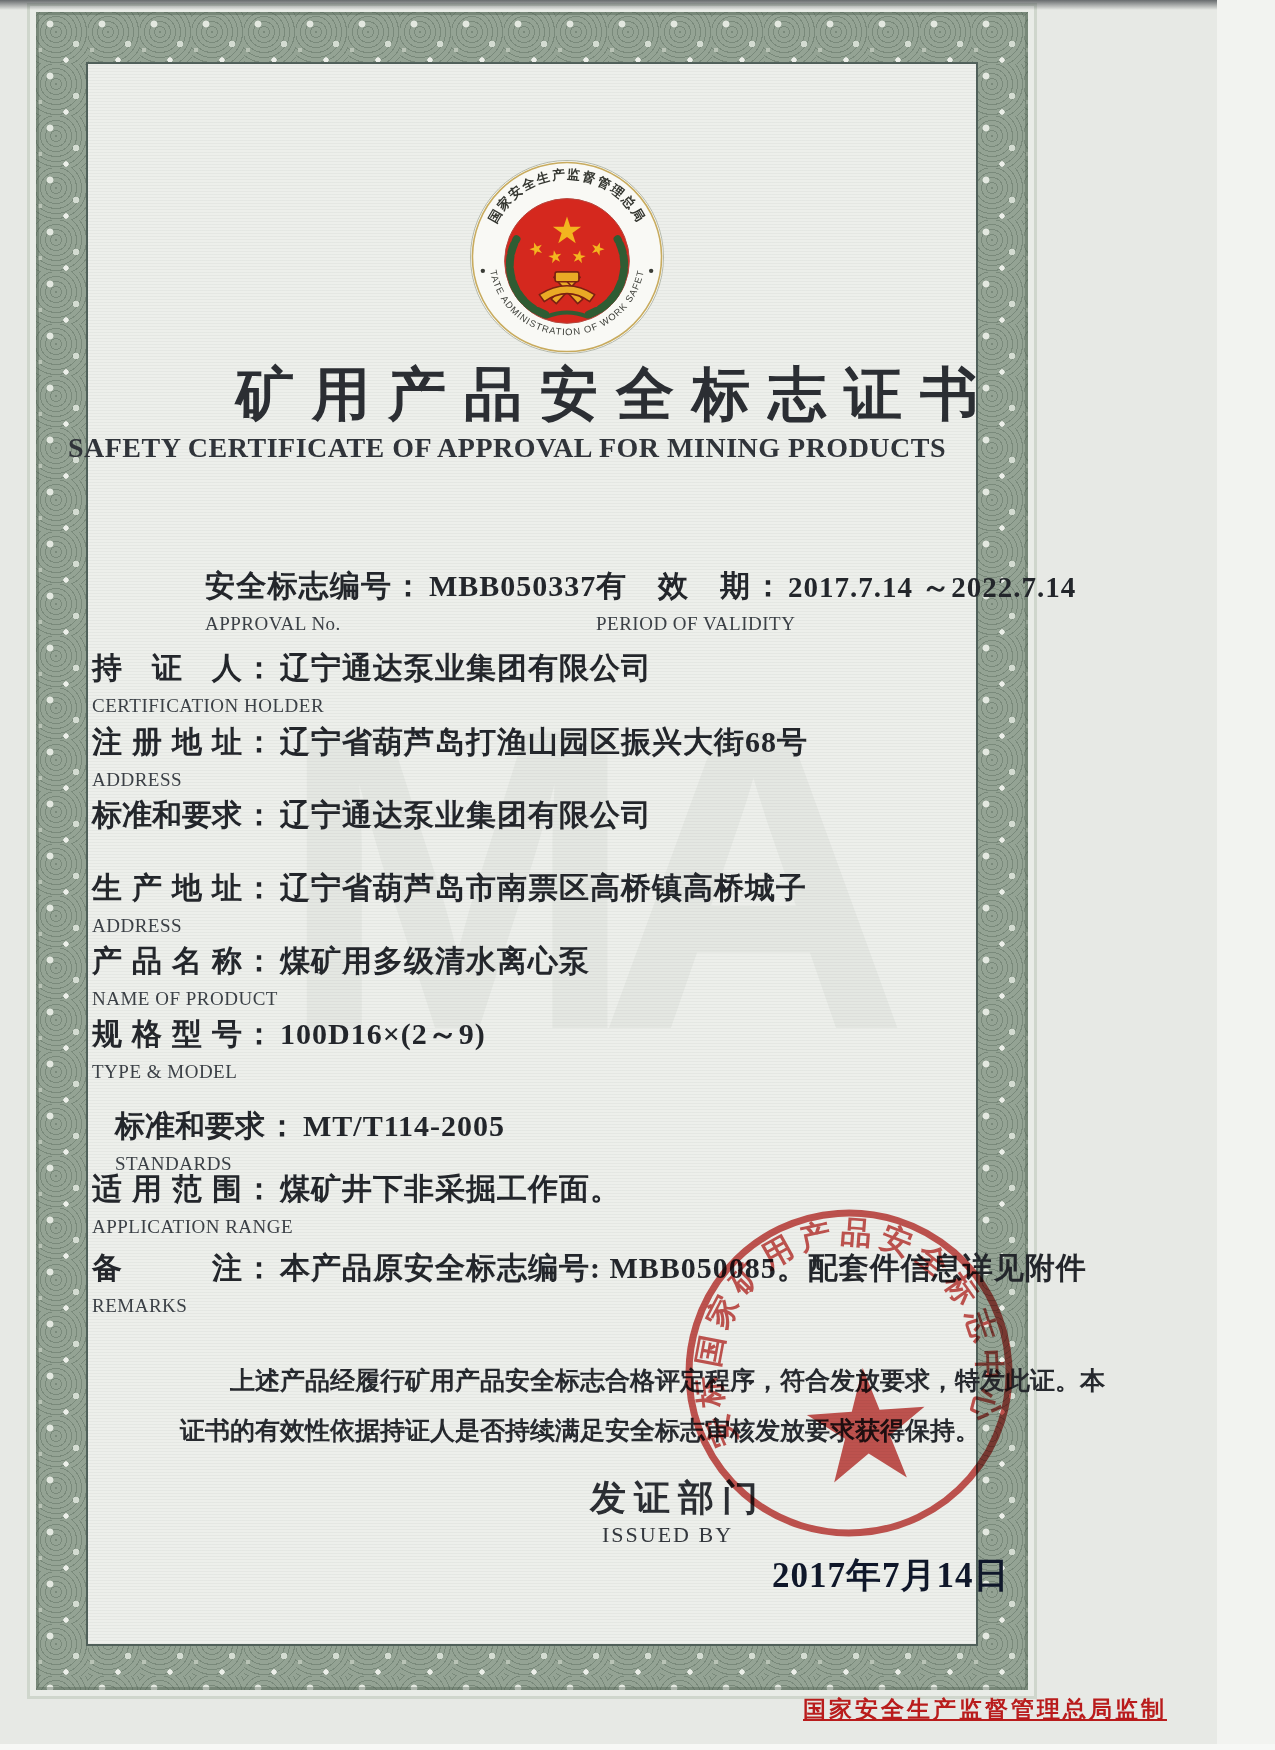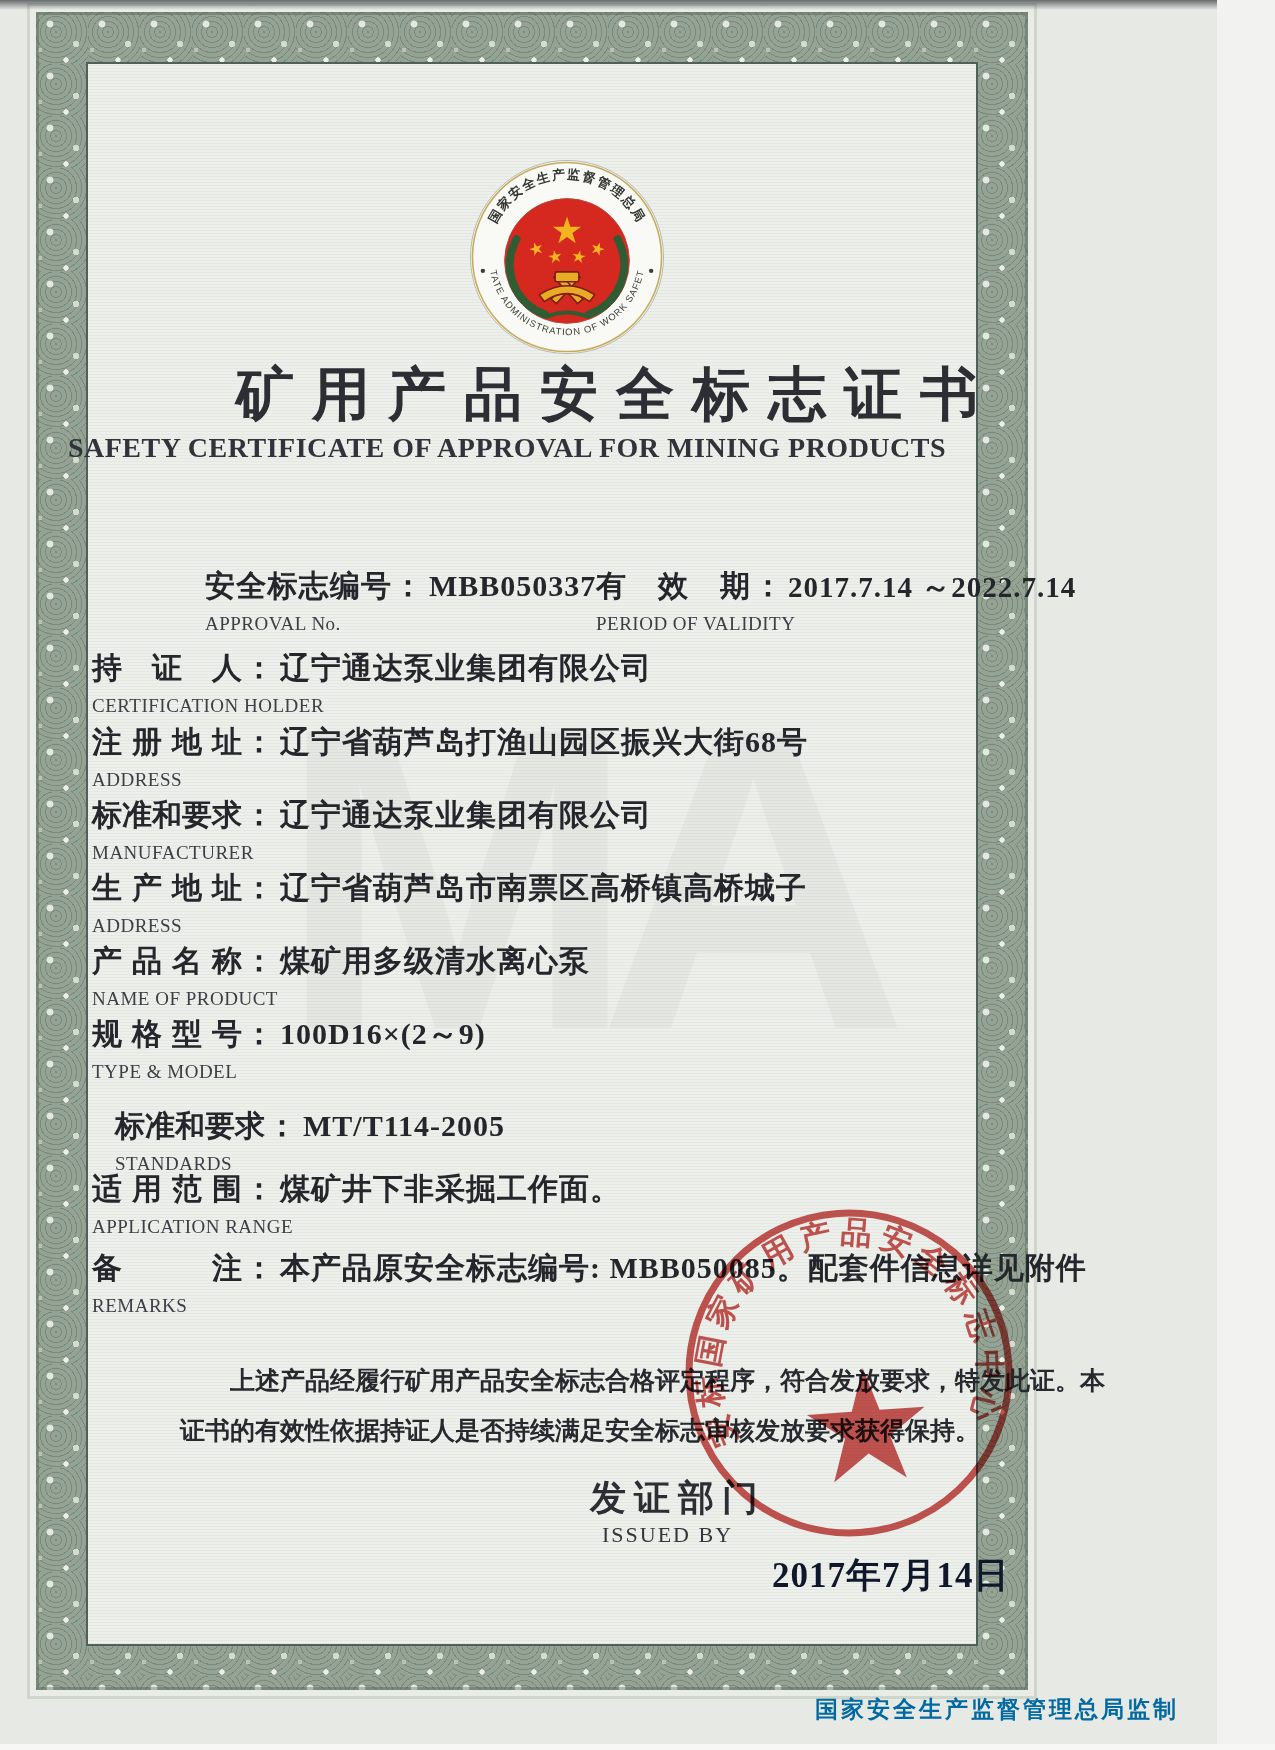--- a/index.html
+++ b/index.html
@@ -81,22 +81,22 @@
 
   .issued-zh{position:absolute;left:590px;top:1474px;font-size:36px;font-weight:bold;
     letter-spacing:8px;color:#2b2e33;}
   .issued-en{position:absolute;left:602px;top:1522px;font-size:22px;letter-spacing:2px;color:#33373d;}
   .issue-date{position:absolute;left:772px;top:1552px;font-size:35px;font-weight:bold;
     letter-spacing:1px;color:#0f172a;z-index:4;}
 
   .stamp{position:absolute;left:676px;top:1200px;width:346px;height:346px;z-index:3;
     opacity:.88;mix-blend-mode:multiply;transform:rotate(-4deg);}
 
-  .supervisor{position:absolute;right:96px;top:1694px;font-size:23px;font-weight:bold;
-    letter-spacing:3px;color:#0369a1;}
+  .supervisor{position:absolute;right:108px;top:1694px;font-size:23px;font-weight:bold;
+    letter-spacing:3px;color:#b91c1c;text-decoration:underline;}
 </style>
 </head>
 <body>
 
 <div class="page">
   <div class="frame">
     <div class="inner">
 
       <div class="watermark">MA</div>
 
@@ -160,21 +160,20 @@
     <div class="field f0">
       <span class="zh-label">持证人</span><span class="colon">：</span><span class="fvalue">辽宁通达泵业集团有限公司</span>
       <div class="en-sub">CERTIFICATION HOLDER</div>
     </div>
     <div class="field f1">
       <span class="zh-label">注册地址</span><span class="colon">：</span><span class="fvalue">辽宁省葫芦岛打渔山园区振兴大街68号</span>
       <div class="en-sub">ADDRESS</div>
     </div>
     <div class="field f2">
       <span class="zh-label">标准和要求</span><span class="colon">：</span><span class="fvalue">辽宁通达泵业集团有限公司</span>
-      <div class="en-sub">MANUFACTURER</div>
     </div>
     <div class="field f3">
       <span class="zh-label">生产地址</span><span class="colon">：</span><span class="fvalue">辽宁省葫芦岛市南票区高桥镇高桥城子</span>
       <div class="en-sub">ADDRESS</div>
     </div>
     <div class="field f4">
       <span class="zh-label">产品名称</span><span class="colon">：</span><span class="fvalue">煤矿用多级清水离心泵</span>
       <div class="en-sub">NAME OF PRODUCT</div>
     </div>
     <div class="field f5">

